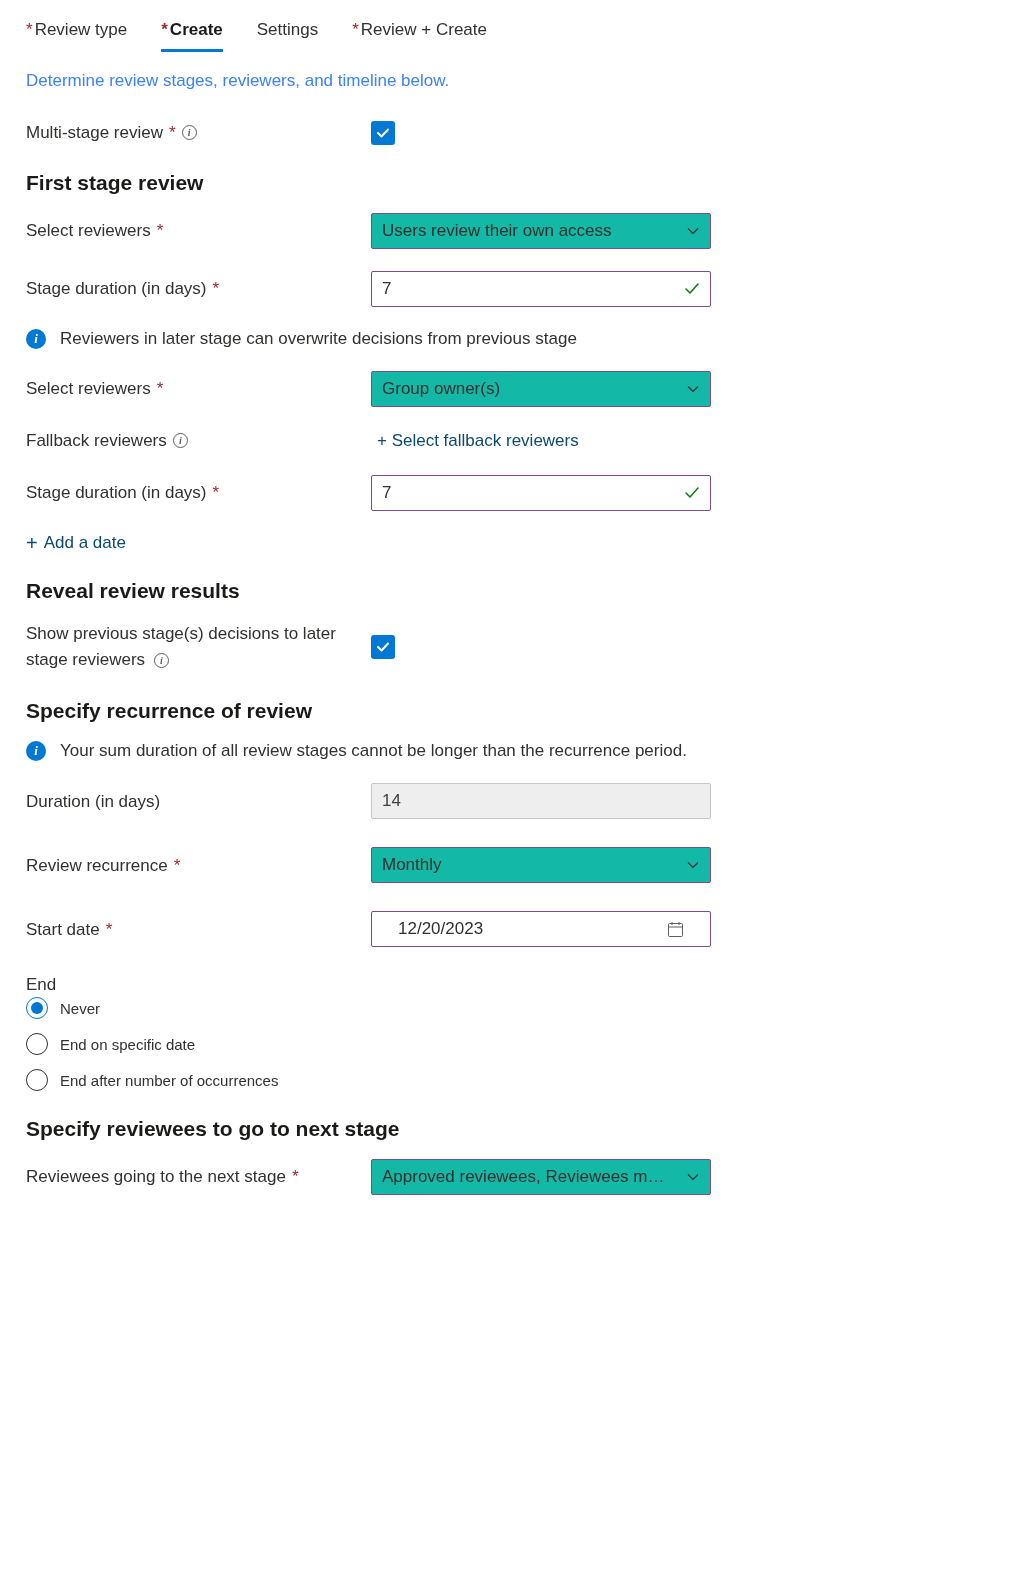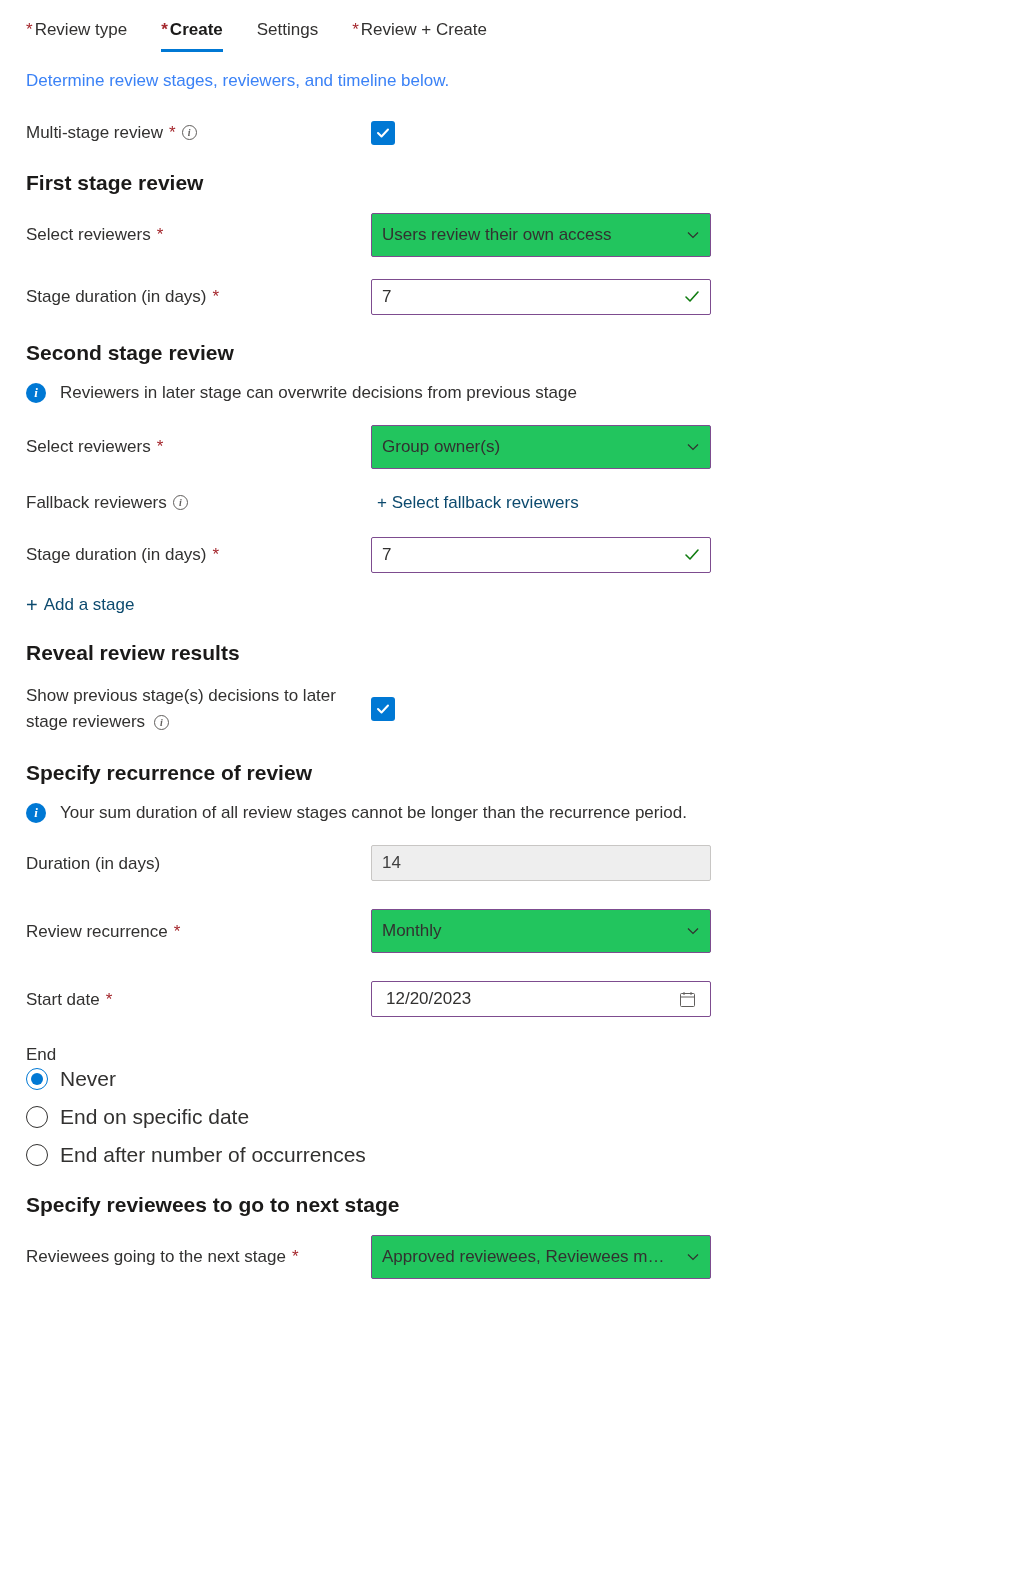--- a/index.html
+++ b/index.html
@@ -92,24 +92,24 @@
     border-radius: 3px;
     background: #0078d4;
     display: inline-flex;
     align-items: center;
     justify-content: center;
   }
   .checkbox svg { stroke: #fff; }
   
   .dropdown {
     width: 340px;
-    height: 44px;
+    height: 36px;
     border: 1px solid #7d4c8f;
     border-radius: 2px;
-    background: #22c55e;
+    background: #14b8a6;
     display: flex;
     align-items: center;
     padding: 0 10px;
     justify-content: space-between;
     font-size: 17px;
     cursor: pointer;
   }
   .dropdown .dd-text {
     white-space: nowrap;
     overflow: hidden;
@@ -179,37 +179,37 @@
   }
   
   .dateinput {
     width: 340px;
     height: 36px;
     border: 1px solid #7d4c8f;
     border-radius: 2px;
     background: #fff;
     display: flex;
     align-items: center;
-    padding: 0 14px;
+    padding: 0 26px;
     justify-content: space-between;
     font-size: 17px;
     cursor: pointer;
   }
   .cal-icon { color: #605e5c; }
   
   .radio-group {
     display: flex;
     flex-direction: column;
     gap: 14px;
   }
   .radio-item {
     display: flex;
     align-items: center;
     gap: 12px;
-    font-size: 21px;
+    font-size: 15px;
     cursor: pointer;
   }
   .radio {
     width: 22px; height: 22px;
     border: 1.5px solid #323130;
     border-radius: 50%;
     display: inline-flex;
     align-items: center;
     justify-content: center;
     flex-shrink: 0;
@@ -280,21 +280,20 @@
         <span class="req-star">*</span>
       </div>
       <div class="textinput">
         <span>7</span>
         <svg width="16" height="16" viewBox="0 0 16 16" class="checkmark-valid">
             <path d="M2 8 L6 12 L14 3" stroke="#107c10" stroke-width="1.6" fill="none" stroke-linecap="round" stroke-linejoin="round"></path>
           </svg>
       </div>
     </div>
 
-    <div class="section-title">Second stage review</div>
 
     <div class="info-callout">
       <span class="info-badge">i</span>
       <span>Reviewers in later stage can overwrite decisions from previous stage</span>
     </div>
 
     <div class="row">
       <div class="label">
         <span>Select reviewers</span>
         <span class="req-star">*</span>
@@ -328,21 +327,21 @@
         <span>7</span>
         <svg width="16" height="16" viewBox="0 0 16 16" class="checkmark-valid">
             <path d="M2 8 L6 12 L14 3" stroke="#107c10" stroke-width="1.6" fill="none" stroke-linecap="round" stroke-linejoin="round"></path>
           </svg>
       </div>
     </div>
 
     <div class="add-stage-row">
       <span class="link-btn">
         <span class="plus">+</span>
-        <span>Add a stage</span>
+        <span>Add a date</span>
       </span>
     </div>
 
     <div class="section-title">Reveal review results</div>
 
     <div class="row">
       <div class="label-wrap">
         <span>Show previous stage(s) decisions to later stage reviewers</span>
         <span class="info-icon" style="margin-left:4px; vertical-align:middle;">i</span>
       </div>

